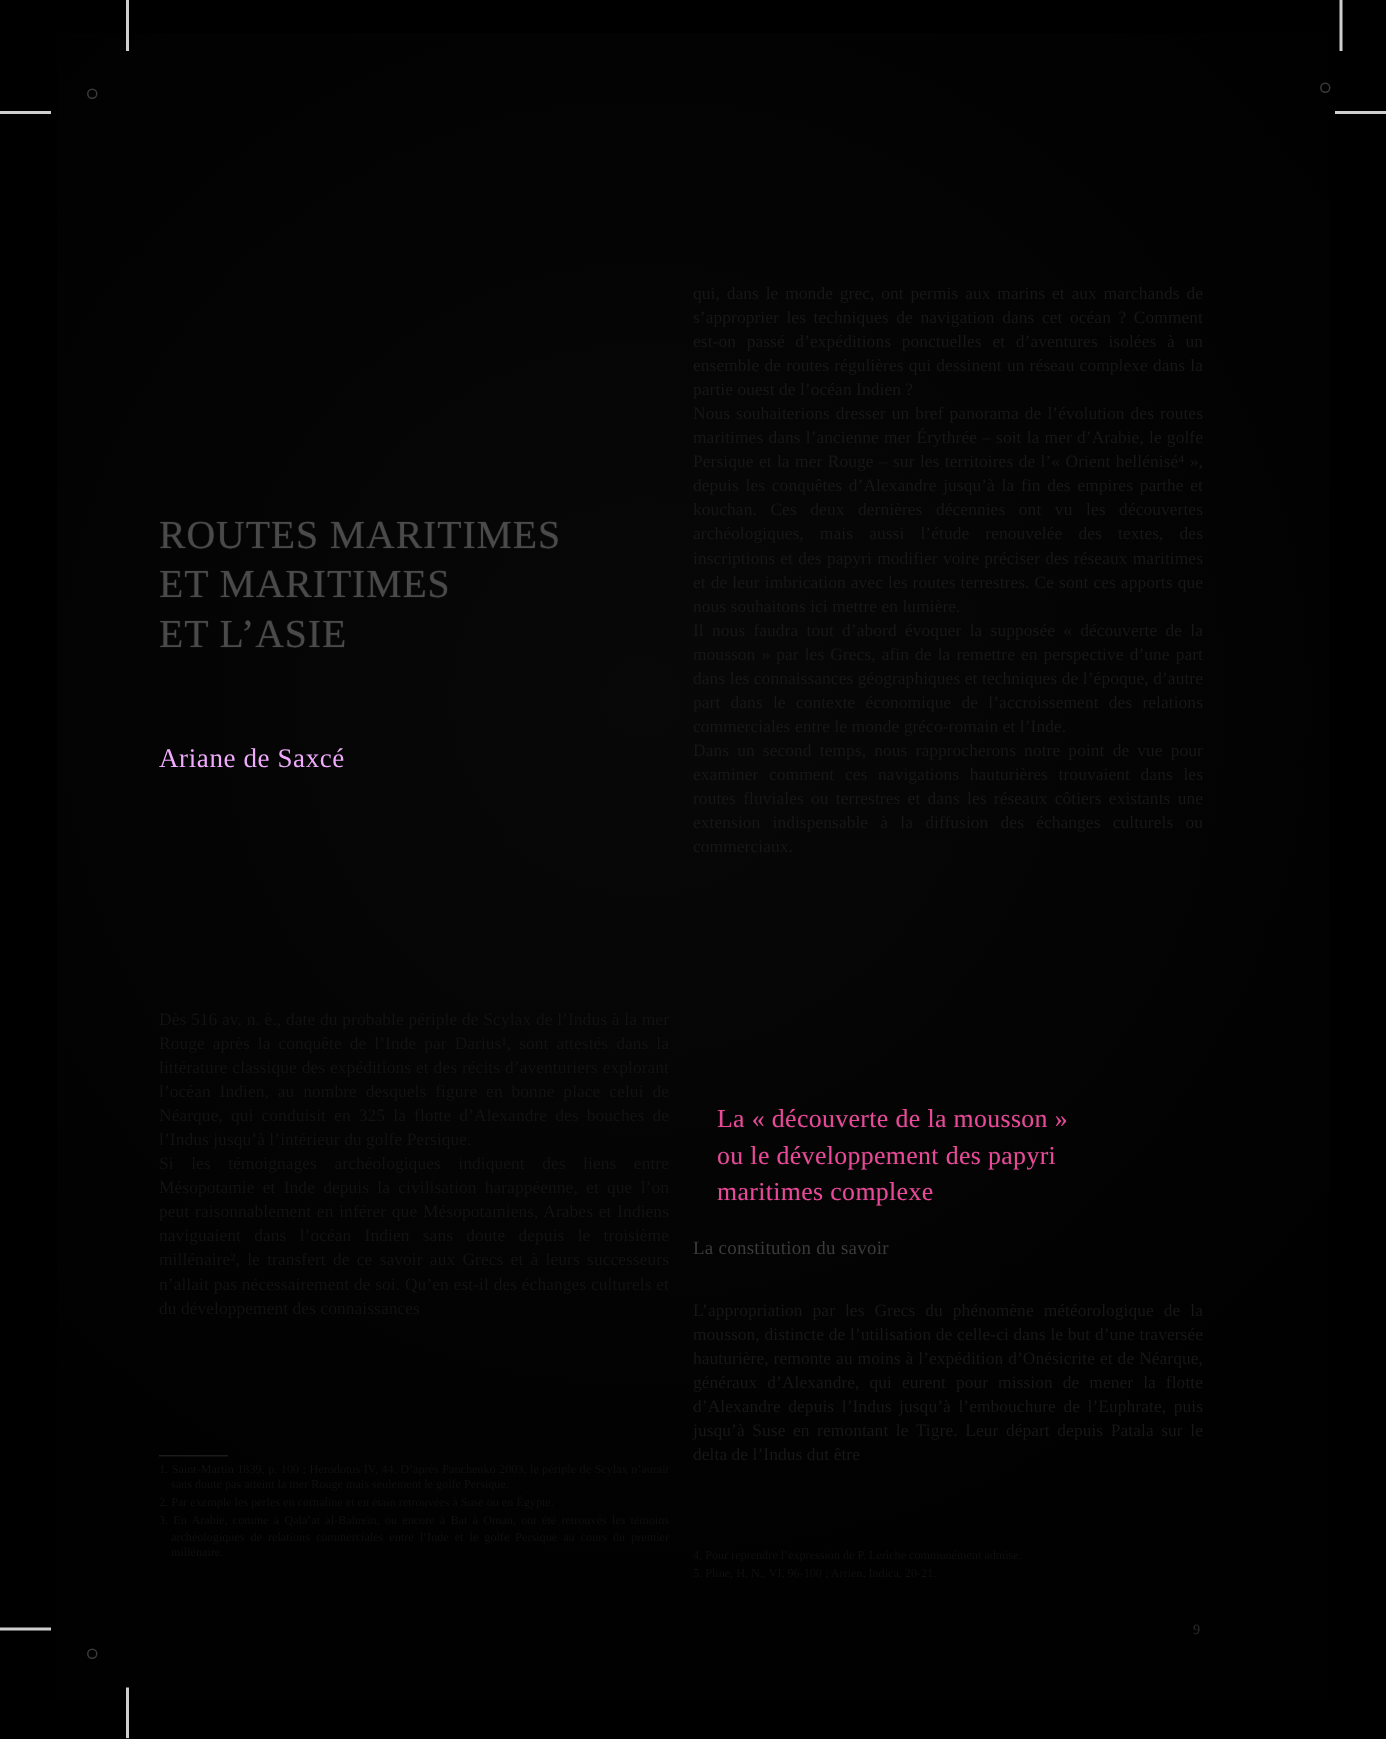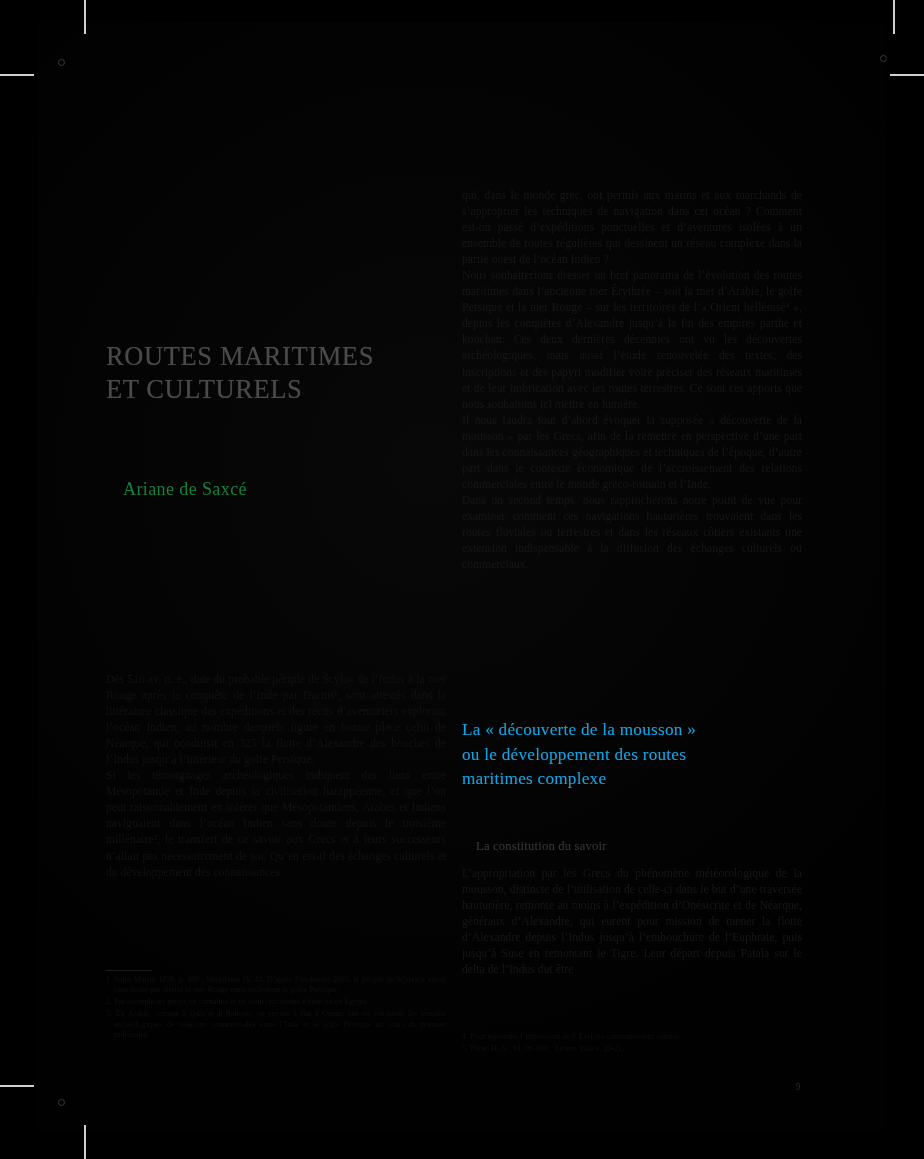--- a/index.html
+++ b/index.html
@@ -70,25 +70,25 @@
     line-height: 33px;
     letter-spacing: 0.6px;
     font-weight: 400;
     color: #4a4a4a;
     text-transform: none;
     text-shadow: 0 0 1px rgba(90,90,90,0.45);
   }
   .doc-title span { display: block; white-space: pre; }
 
   .doc-author {
-    margin: 17px;
+    margin: 0;
     padding-top: 55px;
     font-size: 18px;
     line-height: 22px;
-    color: #15803d;
+    color: #f0abfc;
     letter-spacing: 0.4px;
   }
   .para {
     margin: 0;
     font-size: 11.6px;
     line-height: 16.05px;
     text-align: justify;
     text-align-last: left;
     color: #151515;
     letter-spacing: 0.05px;
@@ -98,32 +98,32 @@
   .para + .para { margin-top: 0; text-indent: 0; }
 
   .para-dim { color: #121212; }
   .para-mid { color: #171717; }
 
   .left-body { top: 672px; }
   .right-body { top: 188px; }
 
   
   .sec-head {
-    margin: 0;
+    margin: 16px;
     font-size: 17.2px;
     line-height: 24.5px;
-    color: #0ea5e9;
+    color: #ec4899;
     font-weight: 400;
     letter-spacing: 0.25px;
     text-shadow: 0 0 1px rgba(95,95,95,0.4);
   }
   .sec-head span { display: block; }
 
   .sub-head {
-    margin: 14px;
+    margin: 0;
     font-size: 12.6px;
     line-height: 17px;
     color: #3b3b3b;
     font-weight: 400;
     letter-spacing: 0.2px;
   }
 
   .head-main { top: 718px; }
   .head-sub  { top: 824px; }
   .after-sub { top: 866px; }
@@ -181,21 +181,22 @@
   <div class="crop h reg-tr-h"></div>
   <div class="reg-dot" style="left:880px; top:55px;"></div>
 
   <div class="crop v reg-bl-v"></div>
   <div class="crop h reg-bl-h"></div>
   <div class="reg-dot" style="left:58px; top:1099px;"></div>
 
   <div class="col col-left title-block">
     <h1 class="doc-title">
       <span>ROUTES MARITIMES</span>
-      <span>ET CULTURELS</span>
+      <span>ET MARITIMES</span>
+      <span>ET L’ASIE</span>
     </h1>
     <p class="doc-author">Ariane de Saxcé</p>
   </div>
 
   <div class="col col-left left-body">
     <p class="para para-dim">Dès 516 av. n. è., date du probable périple de Scylax de l’Indus à la mer Rouge après la conquête de l’Inde par Darius¹, sont attestés dans la littérature classique des expéditions et des récits d’aventuriers explorant l’océan Indien, au nombre desquels figure en bonne place celui de Néarque, qui conduisit en 325 la flotte d’Alexandre des bouches de l’Indus jusqu’à l’intérieur du golfe Persique.</p>
     <p class="para para-dim">Si les témoignages archéologiques indiquent des liens entre Mésopotamie et Inde depuis la civilisation harappéenne, et que l’on peut raisonnablement en inférer que Mésopotamiens, Arabes et Indiens naviguaient dans l’océan Indien sans doute depuis le troisième millénaire², le transfert de ce savoir aux Grecs et à leurs successeurs n’allait pas nécessairement de soi. Qu’en est-il des échanges culturels et du développement des connaissances</p>
   </div>
 
   <div class="notes notes-left">
@@ -208,21 +209,21 @@
   <div class="col col-right right-body">
     <p class="para para-mid">qui, dans le monde grec, ont permis aux marins et aux marchands de s’approprier les techniques de navigation dans cet océan ? Comment est-on passé d’expéditions ponctuelles et d’aventures isolées à un ensemble de routes régulières qui dessinent un réseau complexe dans la partie ouest de l’océan Indien ?</p>
     <p class="para para-mid">Nous souhaiterions dresser un bref panorama de l’évolution des routes maritimes dans l’ancienne mer Érythrée – soit la mer d’Arabie, le golfe Persique et la mer Rouge – sur les territoires de l’« Orient hellénisé⁴ », depuis les conquêtes d’Alexandre jusqu’à la fin des empires parthe et kouchan. Ces deux dernières décennies ont vu les découvertes archéologiques, mais aussi l’étude renouvelée des textes, des inscriptions et des papyri modifier voire préciser des réseaux maritimes et de leur imbrication avec les routes terrestres. Ce sont ces apports que nous souhaitons ici mettre en lumière.</p>
     <p class="para para-mid">Il nous faudra tout d’abord évoquer la supposée « découverte de la mousson » par les Grecs, afin de la remettre en perspective d’une part dans les connaissances géographiques et techniques de l’époque, d’autre part dans le contexte économique de l’accroissement des relations commerciales entre le monde gréco-romain et l’Inde.</p>
     <p class="para para-mid">Dans un second temps, nous rapprocherons notre point de vue pour examiner comment ces navigations hauturières trouvaient dans les routes fluviales ou terrestres et dans les réseaux côtiers existants une extension indispensable à la diffusion des échanges culturels ou commerciaux.</p>
   </div>
 
   <div class="col col-right head-main">
     <h2 class="sec-head">
       <span>La « découverte de la mousson »</span>
-      <span>ou le développement des routes</span>
+      <span>ou le développement des papyri</span>
       <span>maritimes complexe</span>
     </h2>
   </div>
 
   <div class="col col-right head-sub">
     <h3 class="sub-head">La constitution du savoir</h3>
   </div>
 
   <div class="col col-right after-sub">
     <p class="para para-mid">L’appropriation par les Grecs du phénomène météorologique de la mousson, distincte de l’utilisation de celle-ci dans le but d’une traversée hauturière, remonte au moins à l’expédition d’Onésicrite et de Néarque, généraux d’Alexandre, qui eurent pour mission de mener la flotte d’Alexandre depuis l’Indus jusqu’à l’embouchure de l’Euphrate, puis jusqu’à Suse en remontant le Tigre. Leur départ depuis Patala sur le delta de l’Indus dut être</p>

